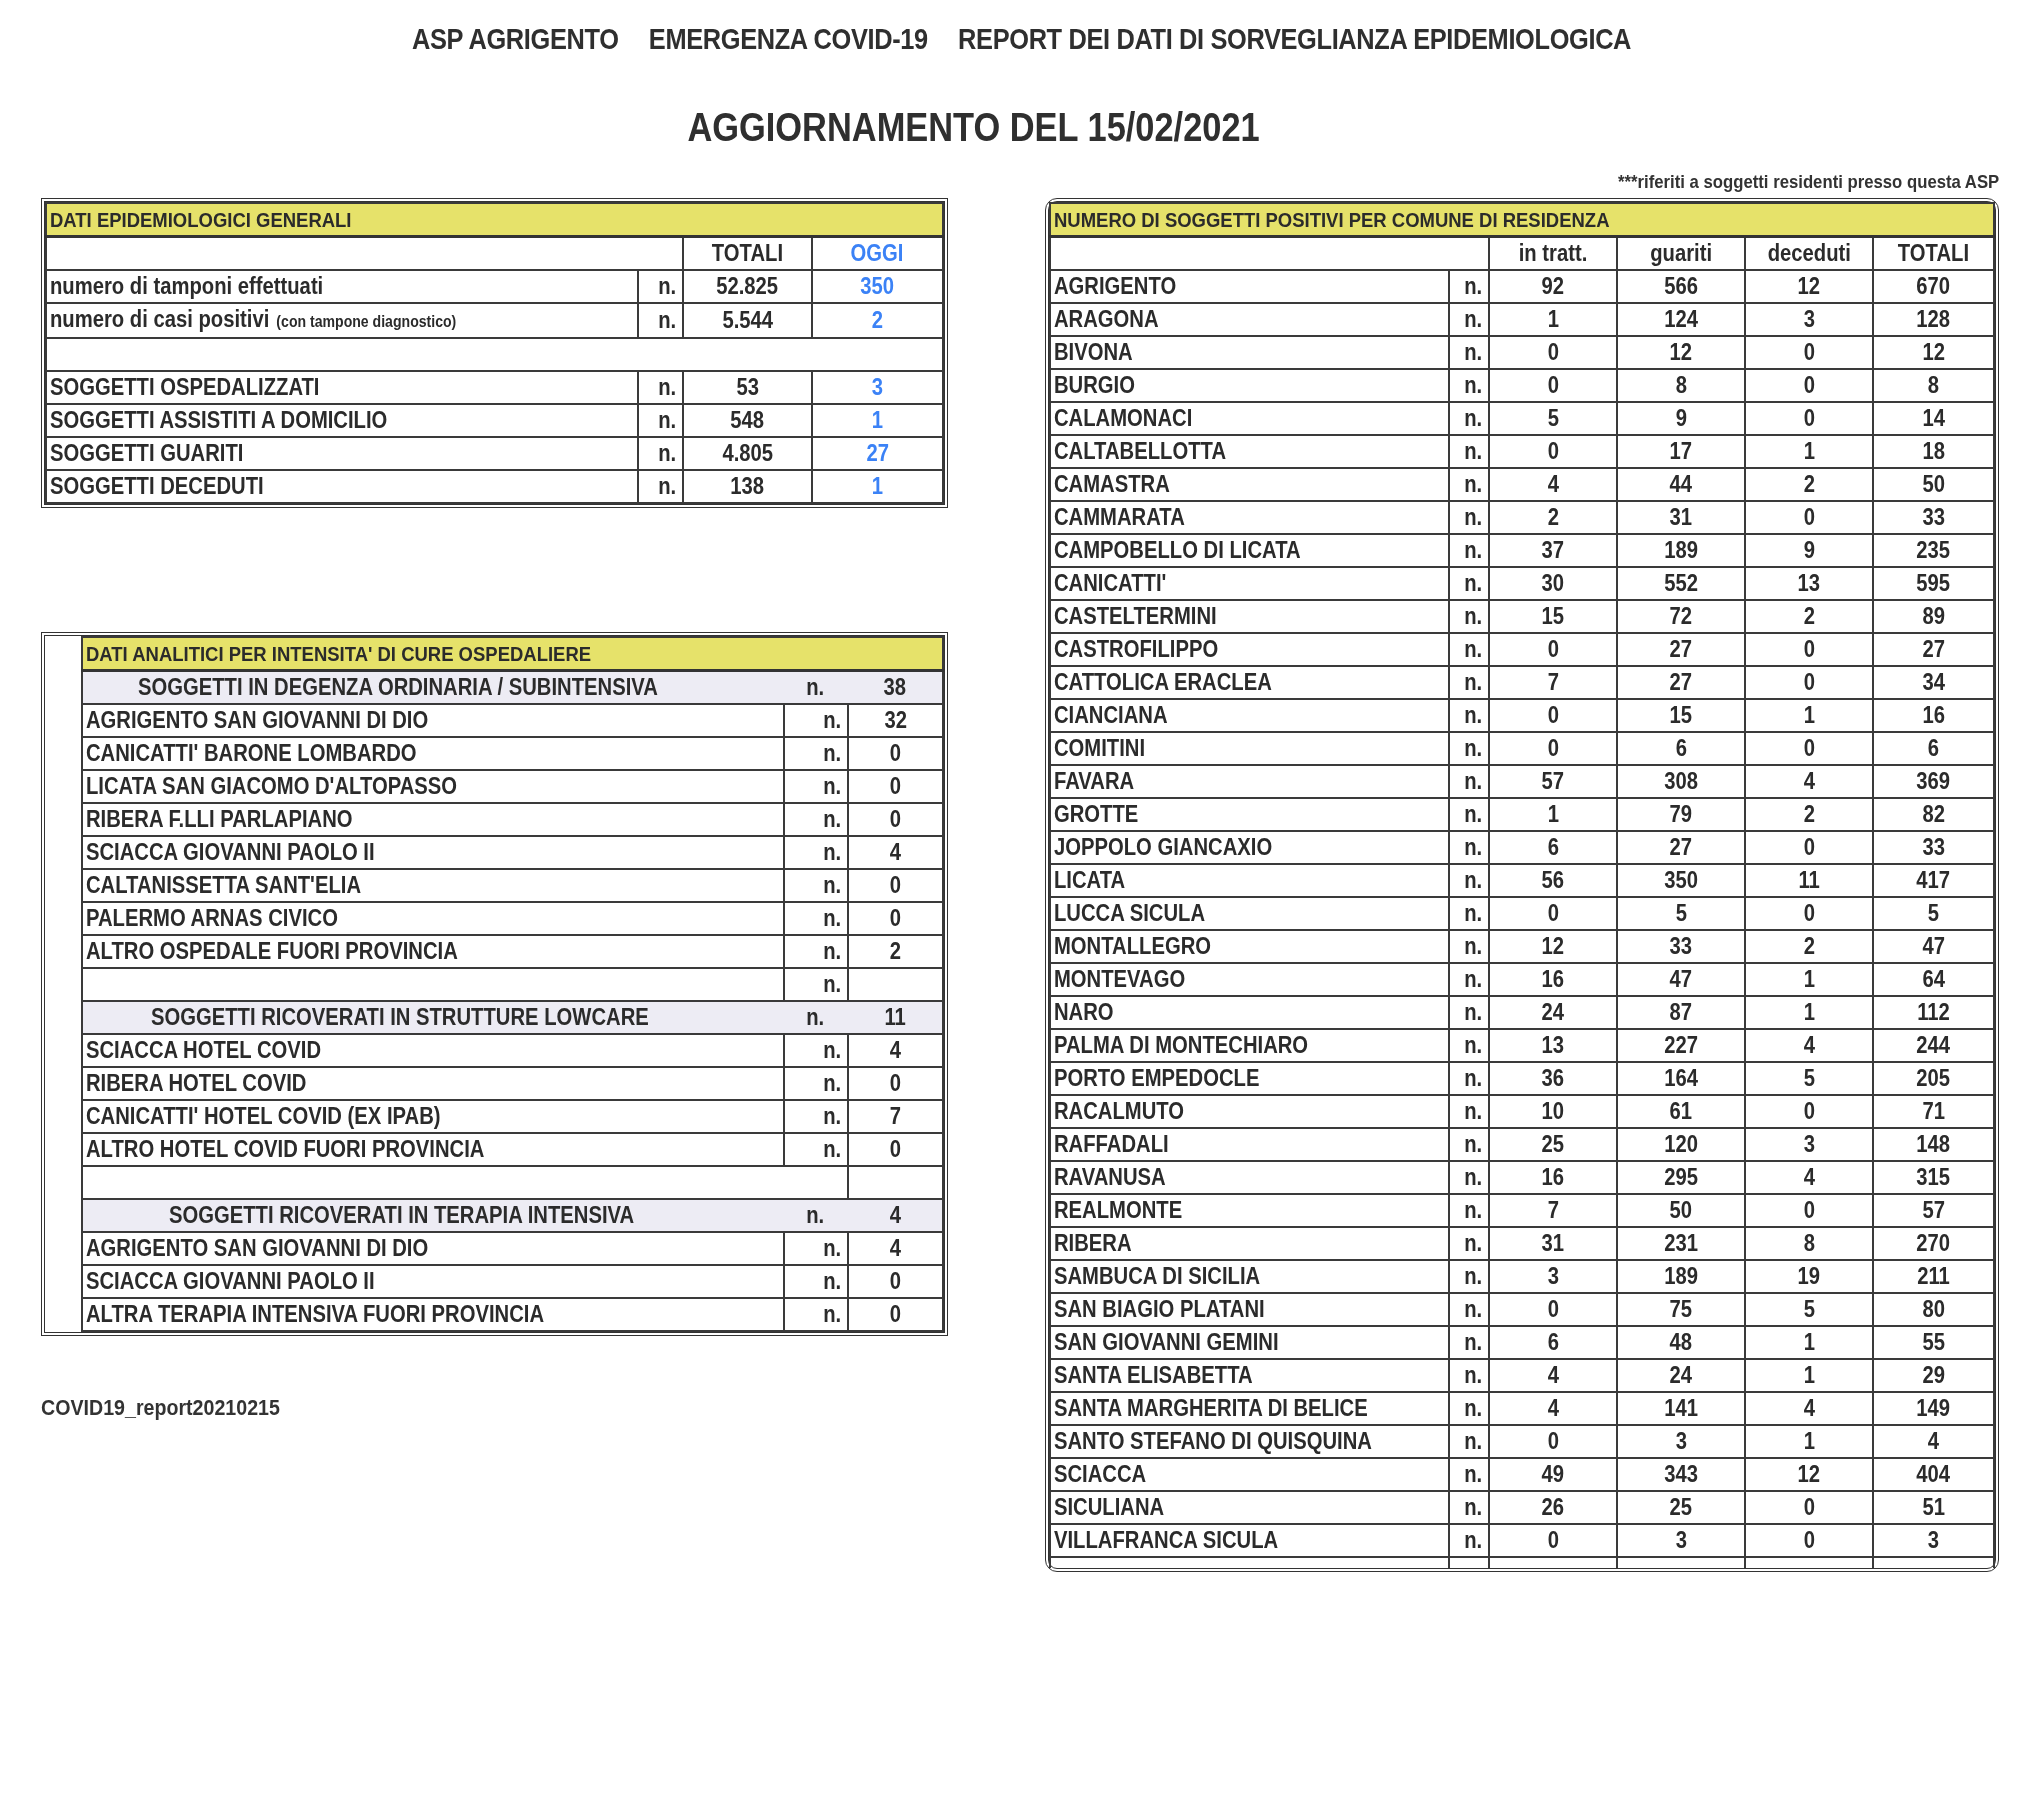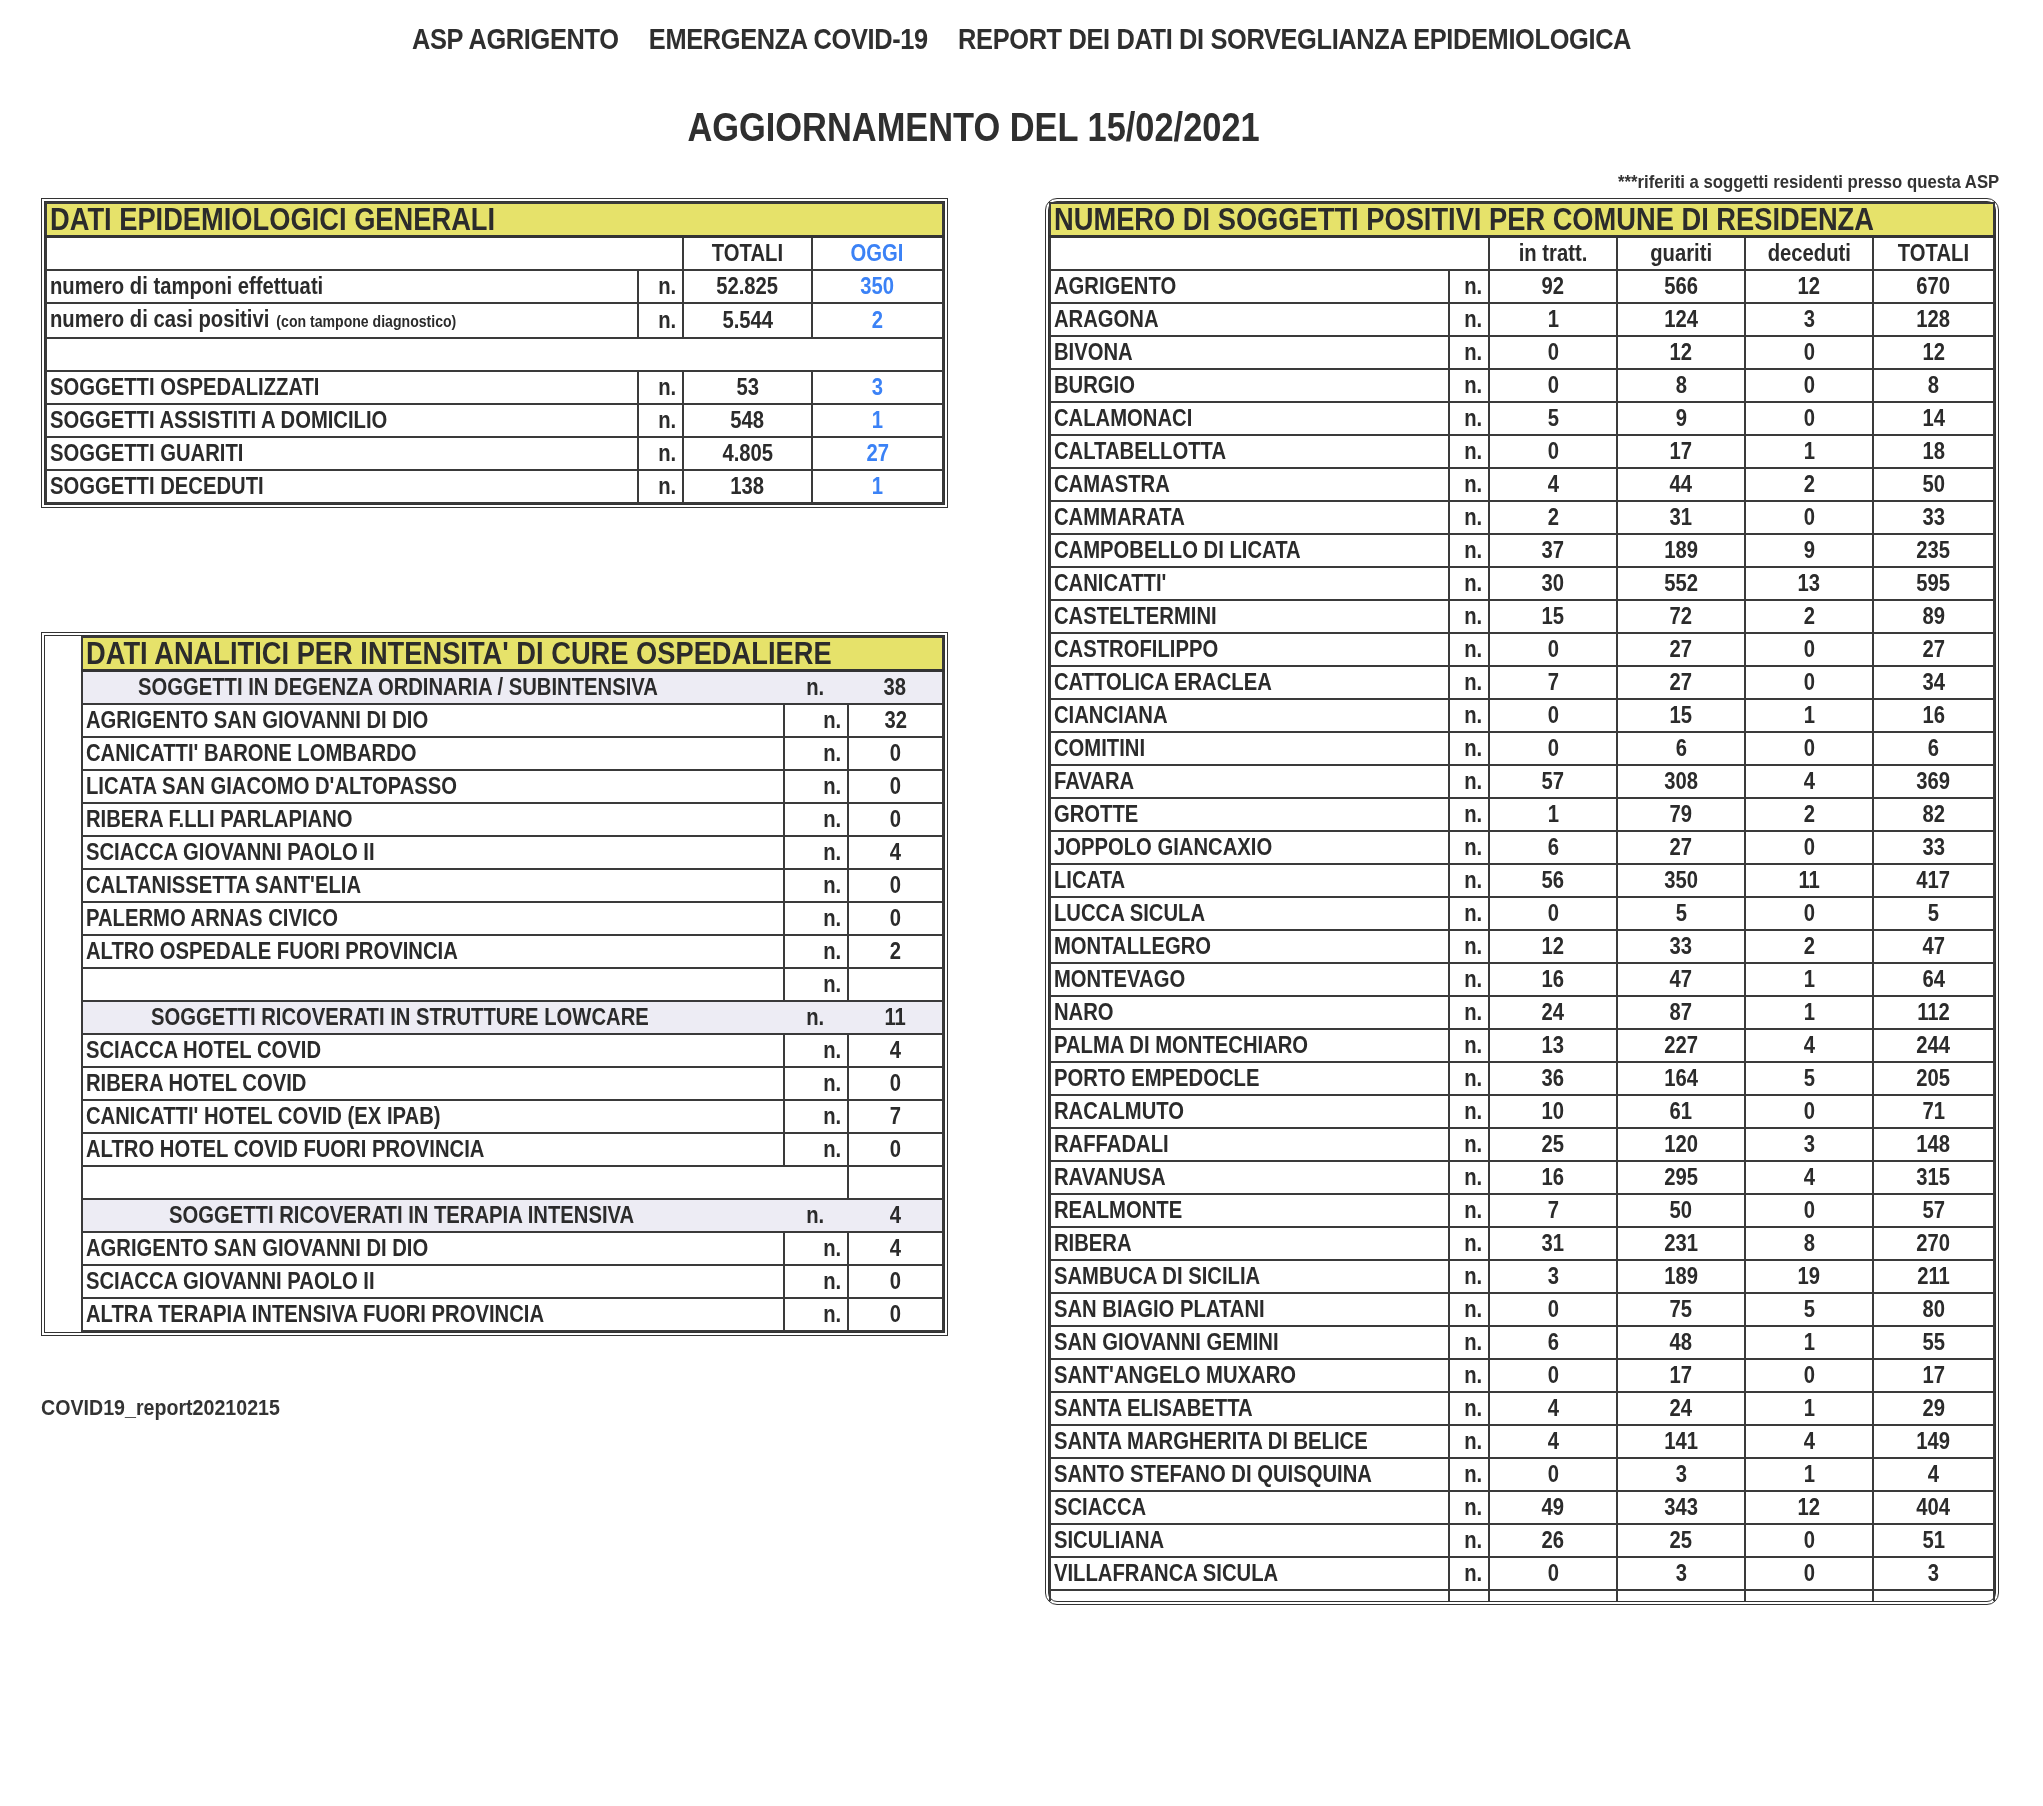--- a/index.html
+++ b/index.html
@@ -26,21 +26,21 @@
     position: absolute; border: 3.2px double #333; border-width: 4.8px; border-style: double;
     box-sizing: border-box; background: #fff;
   }
   table { border-collapse: collapse; width: 100%; table-layout: fixed; }
   td { border: 2.4px solid #3a3a3a; height: 31px; padding: 0 3.2px; font-size: 23px; font-weight: bold;
        white-space: nowrap; overflow: hidden; line-height: 31px; }
   td.lbl { text-align: left; }
   td.n { text-align: right; padding-right: 4.8px; }
   td.v { text-align: center; }
   td.red { color: #3b82f6; }
-  tr.hdr td { background: #e6e26a; font-size: 31px; border-bottom: 3.2px solid #333; margin-left: 32px; }
+  tr.hdr td { background: #e6e26a; font-size: 21px; border-bottom: 3.2px solid #333; margin-left: 32px; }
   tr.sub td { background: #edecf4; text-align: center; }
   .cond { display: inline-block; transform: scaleX(0.88); transform-origin: left center; }
   .condc { display: inline-block; transform: scaleX(0.88); transform-origin: center center; }
   .small { font-size: 16px; }
   td.nb-r { border-right: none; }
   td.nb-l { border-left: none; }
   .footer {
     position: absolute; left: 41px; top: 1395px; font-size: 22.3px; font-weight: bold; color: #333;
     transform: scaleX(0.88); transform-origin: left center;
   }
@@ -509,28 +509,20 @@
         </tr>
         <tr>
           <td class="lbl"><span class="cond">SAN GIOVANNI GEMINI</span></td>
           <td class="n"><span class="condc">n.</span></td>
           <td class="v"><span class="condc">6</span></td>
           <td class="v"><span class="condc">48</span></td>
           <td class="v"><span class="condc">1</span></td>
           <td class="v"><span class="condc">55</span></td>
         </tr>
         <tr>
-          <td class="lbl"><span class="cond">SANT'ANGELO MUXARO</span></td>
-          <td class="n"><span class="condc">n.</span></td>
-          <td class="v"><span class="condc">0</span></td>
-          <td class="v"><span class="condc">17</span></td>
-          <td class="v"><span class="condc">0</span></td>
-          <td class="v"><span class="condc">17</span></td>
-        </tr>
-        <tr>
           <td class="lbl"><span class="cond">SANTA ELISABETTA</span></td>
           <td class="n"><span class="condc">n.</span></td>
           <td class="v"><span class="condc">4</span></td>
           <td class="v"><span class="condc">24</span></td>
           <td class="v"><span class="condc">1</span></td>
           <td class="v"><span class="condc">29</span></td>
         </tr>
         <tr>
           <td class="lbl"><span class="cond">SANTA MARGHERITA DI BELICE</span></td>
           <td class="n"><span class="condc">n.</span></td>

